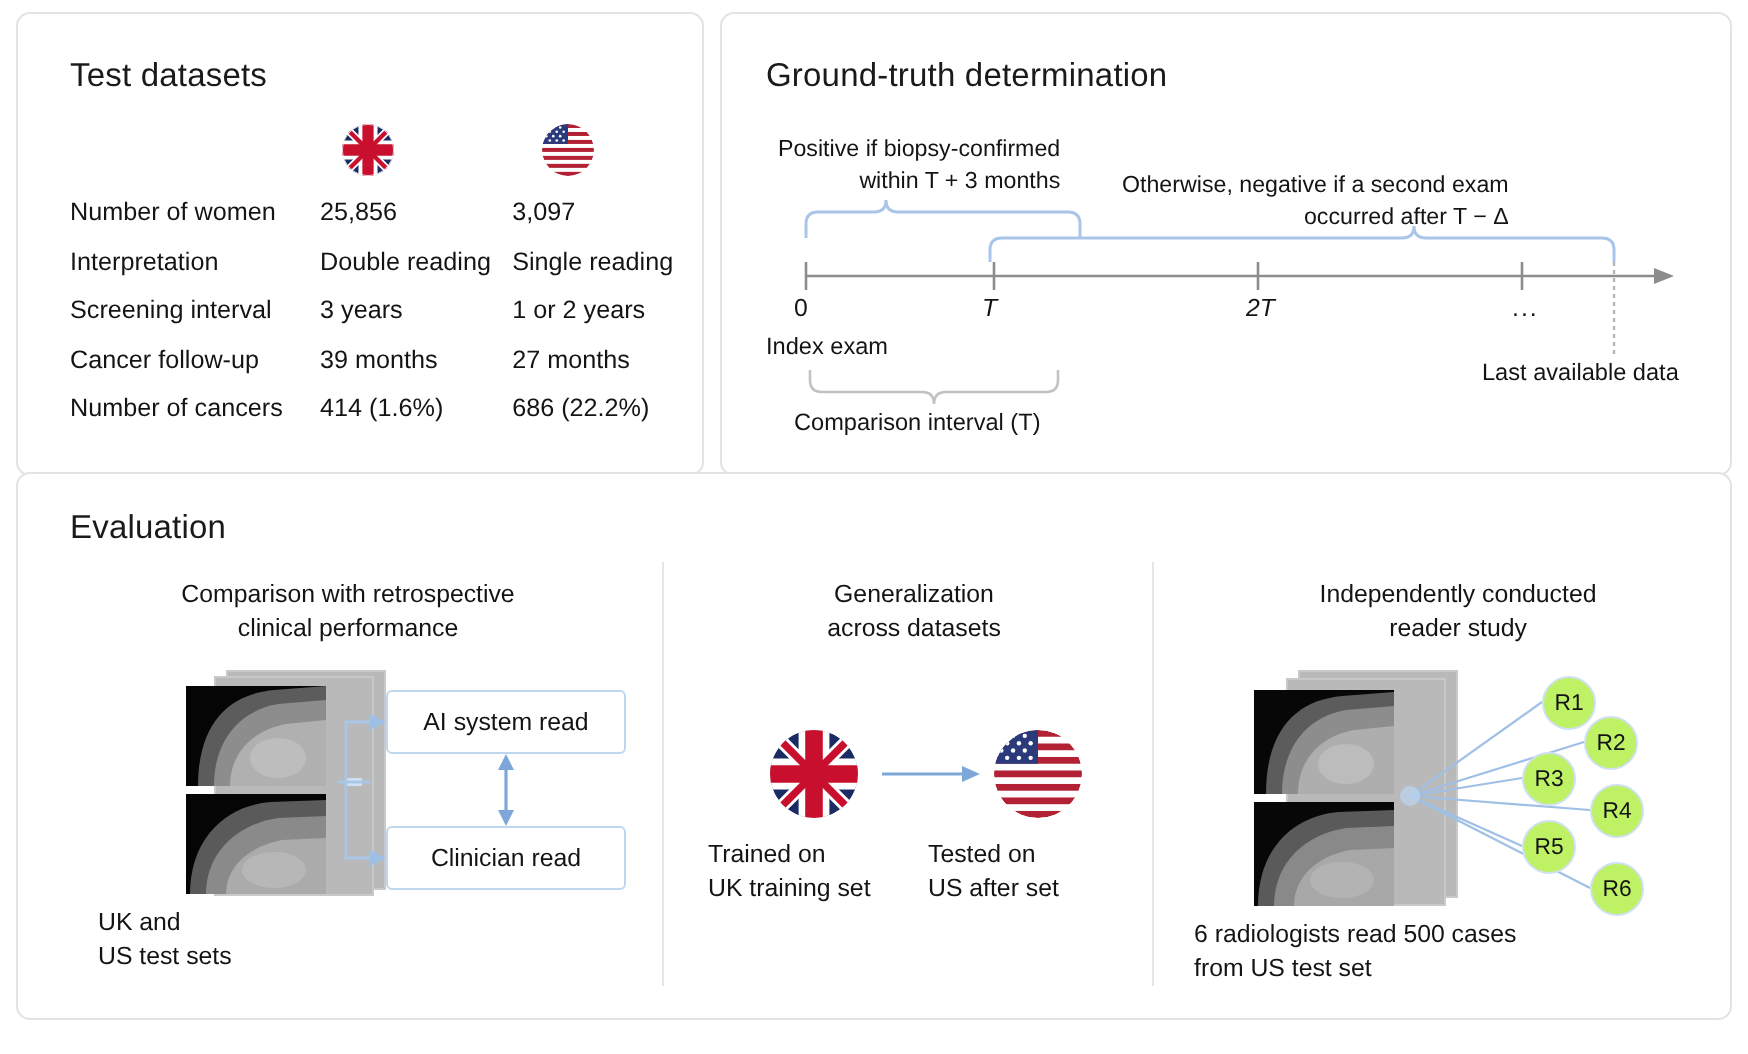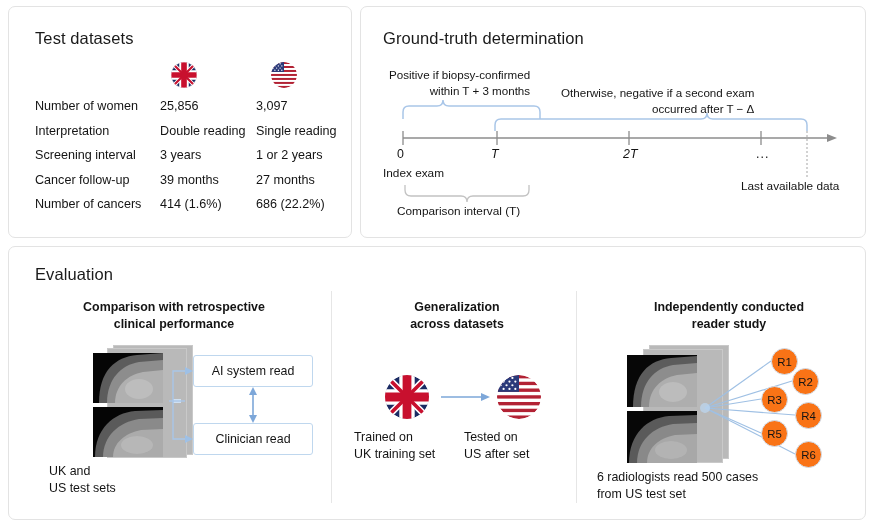--- a/index.html
+++ b/index.html
@@ -86,41 +86,40 @@
   }
   #tick-0    { left: 36px; top: 140px; }
   #tick-T    { left: 130px; top: 140px; }
   #tick-2T   { left: 262px; top: 140px; }
   #tick-dots { left: 395px; top: 140px; letter-spacing: 1px; }
   #lbl-index { left: 22px; top: 159px; }
   #lbl-last  { left: 368px; top: 172px; margin-left: 12px; }
   #lbl-interval { left: 36px; top: 197px; }
 
   
-  #panel-eval { left: 8px; top: 246px; width: 858px; height: 274px; padding-left: 40px; }
+  #panel-eval { left: 8px; top: 236px; width: 858px; height: 274px; padding-left: 40px; }
   #eval-title { left: 26px; top: 18px; }
 
   .eval-div {
     position: absolute;
     top: 44px;
     width: 1px;
     height: 212px;
     background: #e6e6e6;
   }
   #eval-div-1 { left: 322px; }
   #eval-div-2 { left: 567px; }
 
   .sub-head {
     position: absolute;
     font-size: 12.4px;
     line-height: 16.5px;
     color: #141414;
     text-align: center;
     white-space: nowrap;
-    font-weight: bold;
   }
   .cap {
     position: absolute;
     font-size: 12.4px;
     line-height: 16.5px;
     color: #141414;
     white-space: nowrap;
   }
 
   #sub-comparison { left: 40px; top: 52px; width: 250px; }
@@ -160,21 +159,21 @@
     background: #000;
     overflow: hidden;
   }
   .mammo-img svg { display: block; }
 
   .reader-circle {
     position: absolute;
     width: 25px; height: 25px;
     border: 1px solid #cfe0f2;
     border-radius: 50%;
-    background: #f97316;
+    background: #bef264;
     font-size: 11.4px;
     color: #141414;
     display: flex;
     align-items: center;
     justify-content: center;
   }
 
   .svg-layer {
     position: absolute;
     left: 0; top: 0;

